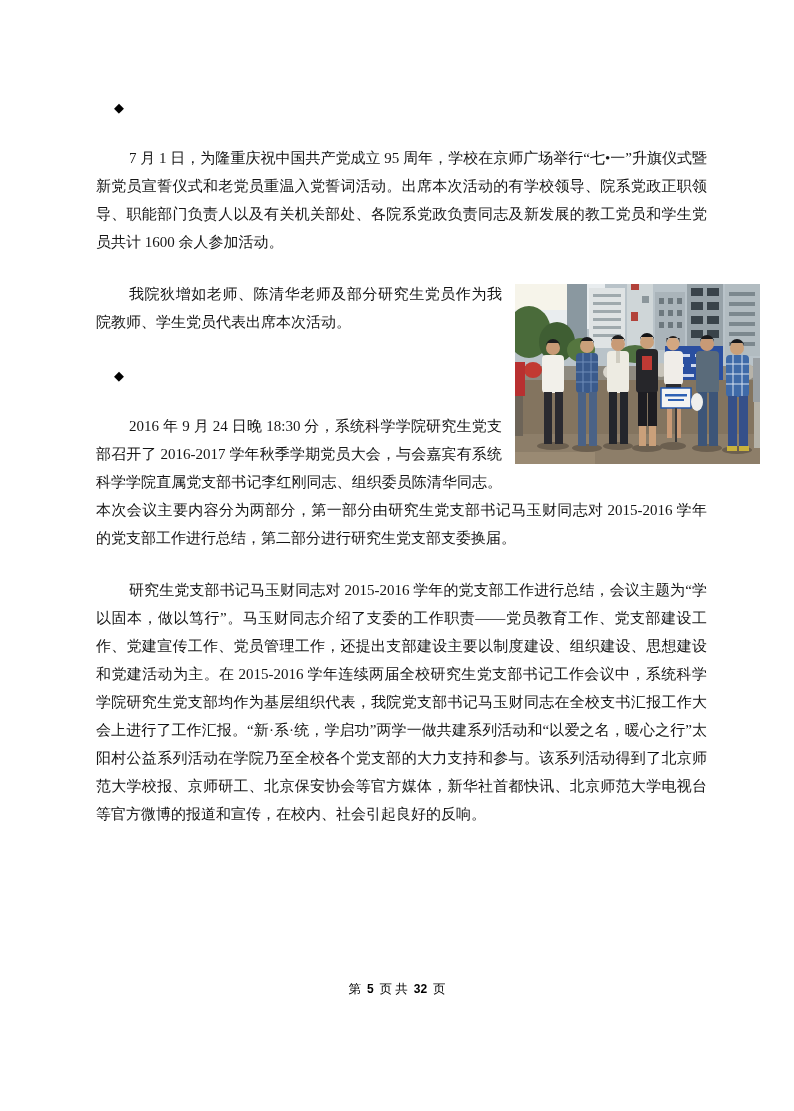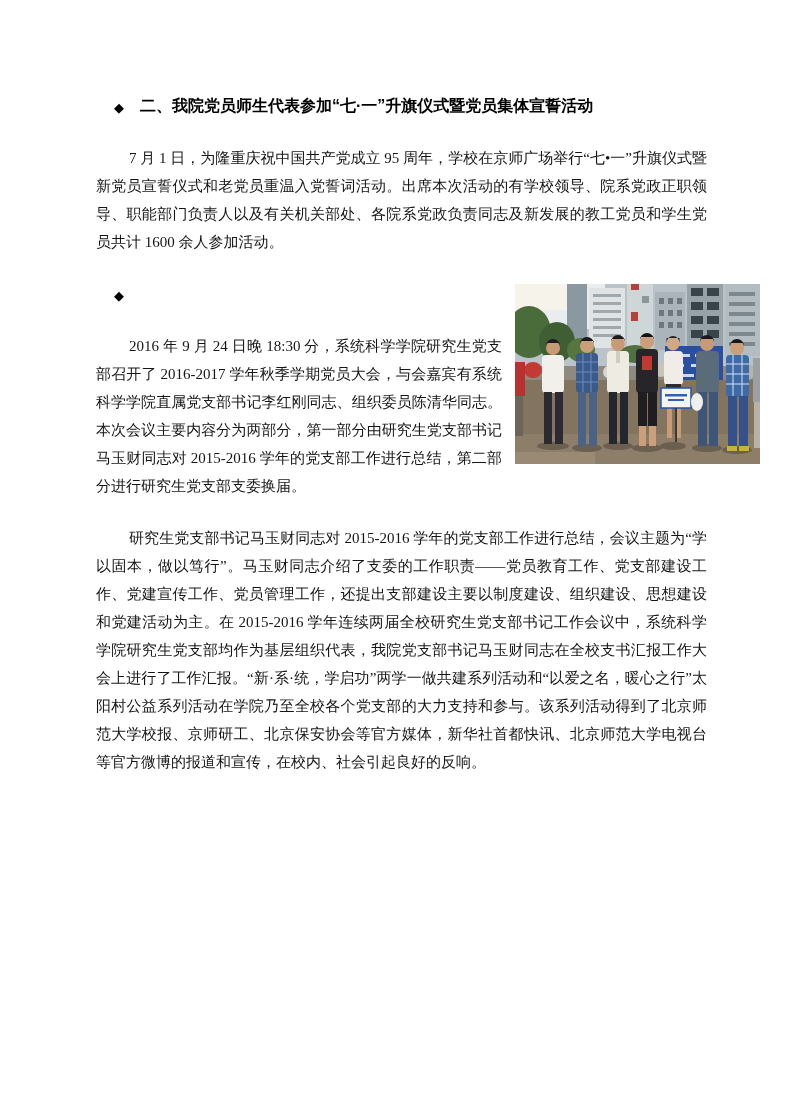--- a/index.html
+++ b/index.html
@@ -59,21 +59,20 @@
   .footer span { margin: 0 3px; }
   .footer .num { font-weight: bold; font-family: "Liberation Sans", "DejaVu Sans", sans-serif; font-size: 12px; }
 </style>
 </head>
 <body>
 
 <div class="page">
 
   <h2 class="section-heading">
     <span class="bullet">◆</span>
-    <span>二、我院党员师生代表参加“七·一”升旗仪式暨党员集体宣誓活动</span>
   </h2>
 
   <p class="para">7 月 1 日，为隆重庆祝中国共产党成立 95 周年，学校在京师广场举行“七•一”升旗仪式暨新党员宣誓仪式和老党员重温入党誓词活动。出席本次活动的有学校领导、院系党政正职领导、职能部门负责人以及有关机关部处、各院系党政负责同志及新发展的教工党员和学生党员共计 1600 余人参加活动。</p>
 
   <div class="photo-wrap">
     <svg width="245" height="180" viewBox="0 0 245 180" xmlns="http://www.w3.org/2000/svg">
 
       <rect x="0" y="0" width="245" height="100" fill="#b9c3c9"></rect>
       <rect x="0" y="0" width="90" height="45" fill="#e9edef"></rect>
       <rect x="0" y="0" width="55" height="26" fill="#f6f4ea"></rect>
@@ -239,23 +238,27 @@
           <rect x="224" y="112" width="9" height="52" fill="#35508a"></rect>
         <rect x="212" y="162" width="10" height="5" fill="#c9b23c"></rect>
           <rect x="224" y="162" width="10" height="5" fill="#c9b23c"></rect>
 
         <rect x="238" y="74" width="12" height="44" fill="#9aa0a4"></rect>
           <rect x="239" y="118" width="11" height="46" fill="#b5b2a8"></rect>
       </g>
     </svg>
   </div>
 
+  <p class="para">我院狄增如老师、陈清华老师及部分研究生党员作为我院教师、学生党员代表出席本次活动。</p>
 
   <h2 class="section-heading second">
     <span class="bullet">◆</span>
   </h2>
 
   <p class="para">2016 年 9 月 24 日晚 18:30 分，系统科学学院研究生党支部召开了 2016-2017 学年秋季学期党员大会，与会嘉宾有系统科学学院直属党支部书记李红刚同志、组织委员陈清华同志。本次会议主要内容分为两部分，第一部分由研究生党支部书记马玉财同志对 2015-2016 学年的党支部工作进行总结，第二部分进行研究生党支部支委换届。</p>
 
   <p class="para">研究生党支部书记马玉财同志对 2015-2016 学年的党支部工作进行总结，会议主题为“学以固本，做以笃行”。马玉财同志介绍了支委的工作职责——党员教育工作、党支部建设工作、党建宣传工作、党员管理工作，还提出支部建设主要以制度建设、组织建设、思想建设和党建活动为主。在 2015-2016 学年连续两届全校研究生党支部书记工作会议中，系统科学学院研究生党支部均作为基层组织代表，我院党支部书记马玉财同志在全校支书汇报工作大会上进行了工作汇报。“新·系·统，学启功”两学一做共建系列活动和“以爱之名，暖心之行”太阳村公益系列活动在学院乃至全校各个党支部的大力支持和参与。该系列活动得到了北京师范大学校报、京师研工、北京保安协会等官方媒体，新华社首都快讯、北京师范大学电视台等官方微博的报道和宣传，在校内、社会引起良好的反响。</p>
 
+  <div class="footer">
+    <span>第</span><span class="num">5</span><span>页  共</span><span class="num">32</span><span>页</span>
+  </div>
 
 </div>
 
 </body></html>

